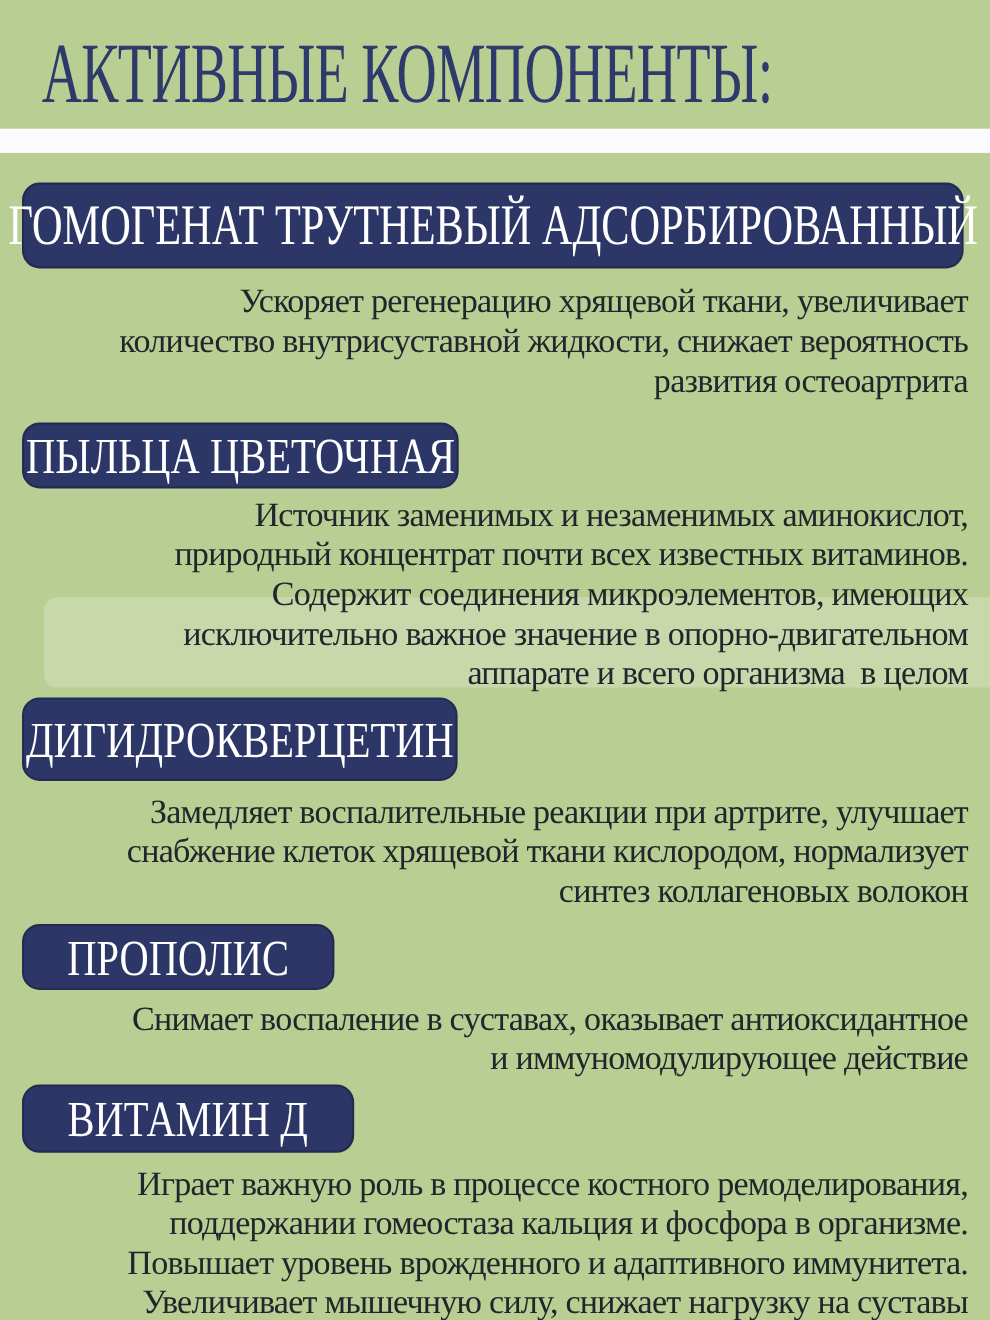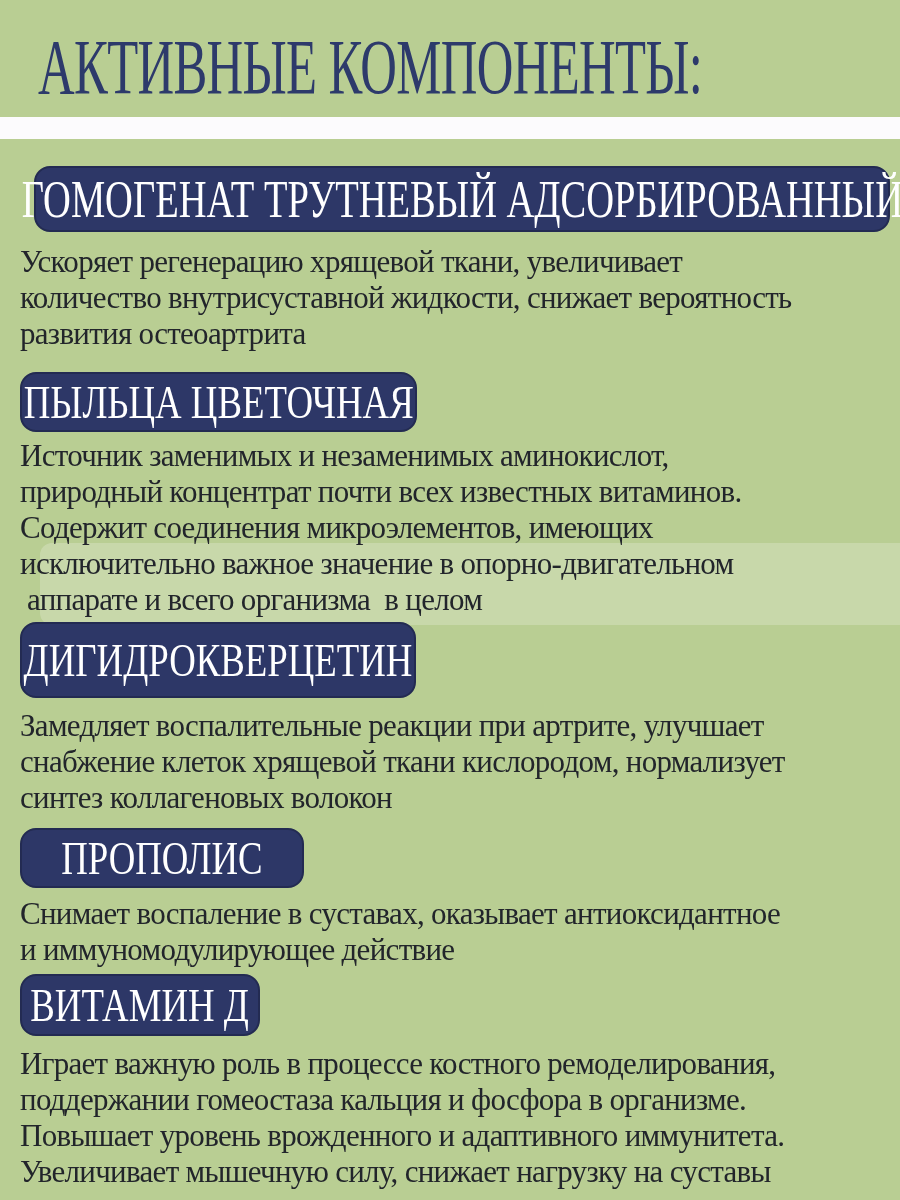--- a/index.html
+++ b/index.html
@@ -62,26 +62,27 @@
     color: var(--badgeText, #ffffff);
     font-size: 46px;
     white-space: nowrap;
     transform: scaleX(0.80);
     transform-origin: 50% 50%;
   }
   .pill-label.xcond {
     font-size: 52px;
     transform: scaleX(0.74);
   }
-  .pill1 { width: 856px; height: 66px; margin-top: 27px; margin-left: 14px; }
+  .pill1 { width: 856px; height: 78px; margin-top: 27px; }
   .desc {
     color: var(--body, #22252b);
     font-size: 31px;
     line-height: 36px;
     letter-spacing: -0.7px;
+    text-align: right;
   }
   .line { white-space: pre; }
 </style>
 </head>
 <body>
 
 <div class="canvas" style="--bg: #b9ce93; --stripe: #fcfbfd; --badge: #2d3767; --badgeText: #ffffff; --title: #2d3a6b; --body: #22252b;">
 
   <div class="page-title">
     <span>АКТИВНЫЕ КОМПОНЕНТЫ:</span>
@@ -123,21 +124,21 @@
     </div>
 
     <div class="pill" style="width:284px;height:60px;margin-top:12px">
       <span class="pill-label">ПРОПОЛИС</span>
     </div>
     <div class="desc" style="margin-top:8px">
       <div class="line">Снимает воспаление в суставах, оказывает антиоксидантное</div>
       <div class="line">и иммуномодулирующее действие</div>
     </div>
 
-    <div class="pill" style="width:240px;height:62px;margin-top:6px">
+    <div class="pill" style="width:302px;height:62px;margin-top:6px">
       <span class="pill-label">ВИТАМИН Д</span>
     </div>
     <div class="desc" style="margin-top:10px">
       <div class="line">Играет важную роль в процессе костного ремоделирования,</div>
       <div class="line">поддержании гомеостаза кальция и фосфора в организме.</div>
       <div class="line">Повышает уровень врожденного и адаптивного иммунитета.</div>
       <div class="line">Увеличивает мышечную силу, снижает нагрузку на суставы</div>
     </div>
 
   </div>

